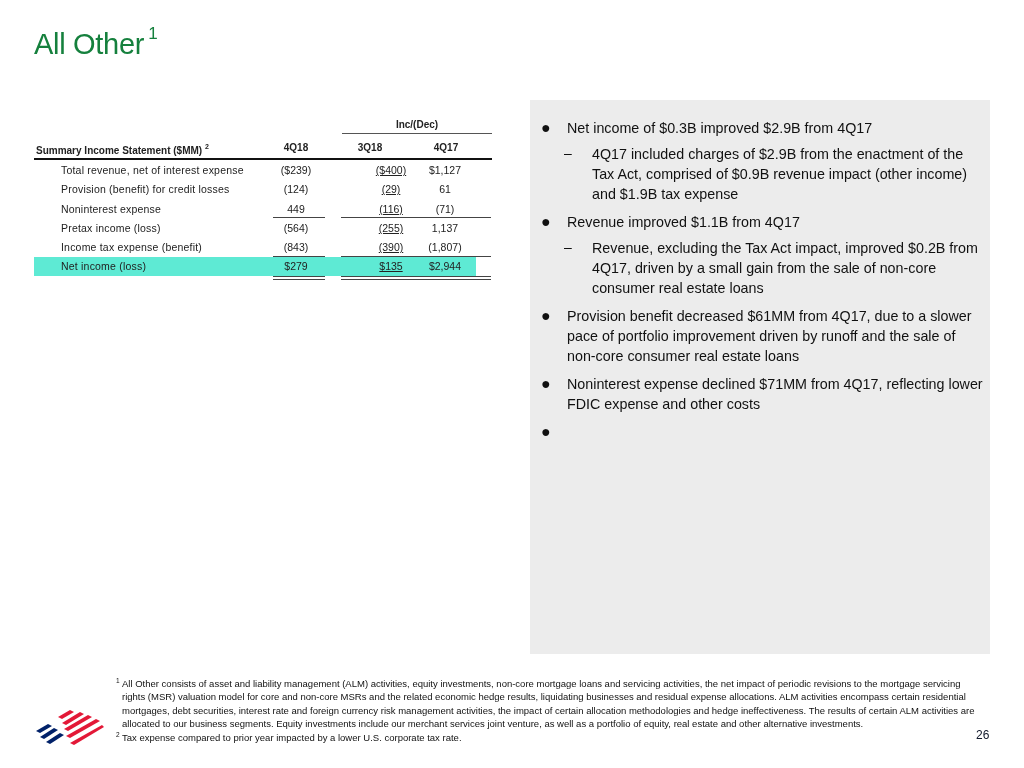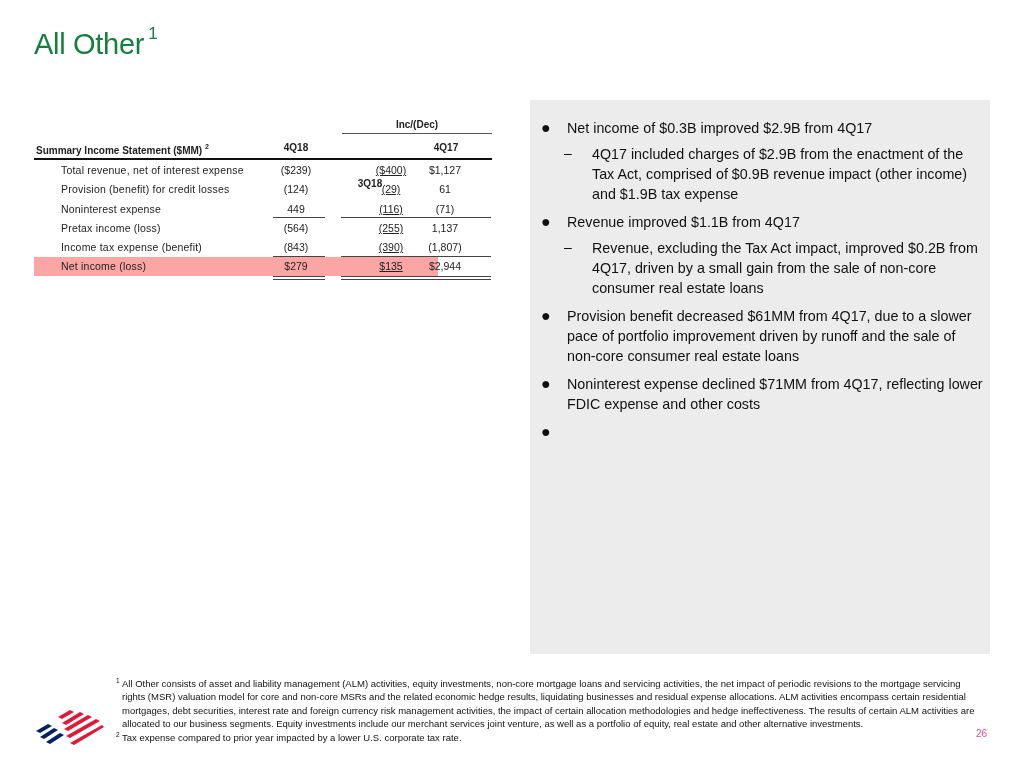--- a/index.html
+++ b/index.html
@@ -15,31 +15,31 @@
   .title sup { font-size: 17px; position: relative; top: -4px; margin-left: 4px; vertical-align: top; }
   .incdec {
     position: absolute; left: 342px; top: 119px; width: 150px;
     text-align: center; font-size: 10px; font-weight: bold; color: #222;
   }
   .incdec-line { position: absolute; left: 342px; top: 133px; width: 150px; height: 1px; background: #555; }
   .hdr { position: absolute; top: 142px; font-size: 10px; font-weight: bold; color: #222; }
   .hdr-label { left: 36px; top: 145px; }
   .hdr-label sup { font-size: 7px; vertical-align: top; position: relative; top: -2px; }
   .hdr-c1 { left: 268px; width: 56px; text-align: center; }
-  .hdr-c2 { left: 342px; width: 56px; text-align: center; margin-top: 36px; }
+  .hdr-c2 { left: 342px; width: 56px; text-align: center; }
   .hdr-c3 { left: 418px; width: 56px; text-align: center; }
   .hdr-line { position: absolute; left: 34px; top: 158px; width: 458px; height: 2px; background: #111; }
 
   .row { position: absolute; left: 34px; width: 458px; height: 19px; font-size: 10.5px; color: #222; }
   .row .lbl { position: absolute; left: 2px; top: 3px; white-space: nowrap; letter-spacing: 0.2px; margin-left: 25px; }
   .row .v { position: absolute; top: 3px; text-align: center; white-space: nowrap; }
   .row .v1 { left: 234px; width: 56px; }
   .row .v2 { left: 328px; width: 58px; text-decoration: underline; }
   .row .v3 { left: 383px; width: 56px; }
-  .row.hl { background: #fca5a5; width: 404px; }
+  .row.hl { background: #5eead4; width: 442px; }
 
   .uline { position: absolute; height: 1px; background: #444; }
   .dline { position: absolute; height: 4px; border-top: 1px solid #444; border-bottom: 1px solid #444; box-sizing: border-box; }
 
   
   .panel {
     position: absolute; left: 530px; top: 100px; width: 460px; height: 554px;
     background: #ececec;
   }
   .bullets { position: absolute; left: 537px; top: 118px; width: 450px; font-size: 14.3px; line-height: 20px; color: #111; }
@@ -49,21 +49,21 @@
   .s .dash { position: absolute; left: 27px; top: -1px; font-size: 14px; }
 
   
   .logo { position: absolute; left: 34px; top: 705px; width: 70px; height: 46px; }
   .footnotes {
     position: absolute; left: 116px; top: 677px; width: 860px;
     font-size: 9.5px; line-height: 13.4px; color: #111;
   }
   .fn { position: relative; padding-left: 6px; }
   .fn sup { position: absolute; left: 0; top: -3px; font-size: 6.5px; }
-  .pagenum { position: absolute; left: 976px; top: 728px; font-size: 10px; color: #ec4899; }
+  .pagenum { position: absolute; left: 976px; top: 728px; font-size: 12px; color: #0f172a; }
 </style>
 </head>
 <body>
 
 <div class="title"><span>All Other</span><sup>1</sup></div>
 
 <div>
   <div class="incdec">Inc/(Dec)</div>
   <div class="incdec-line"></div>
 

